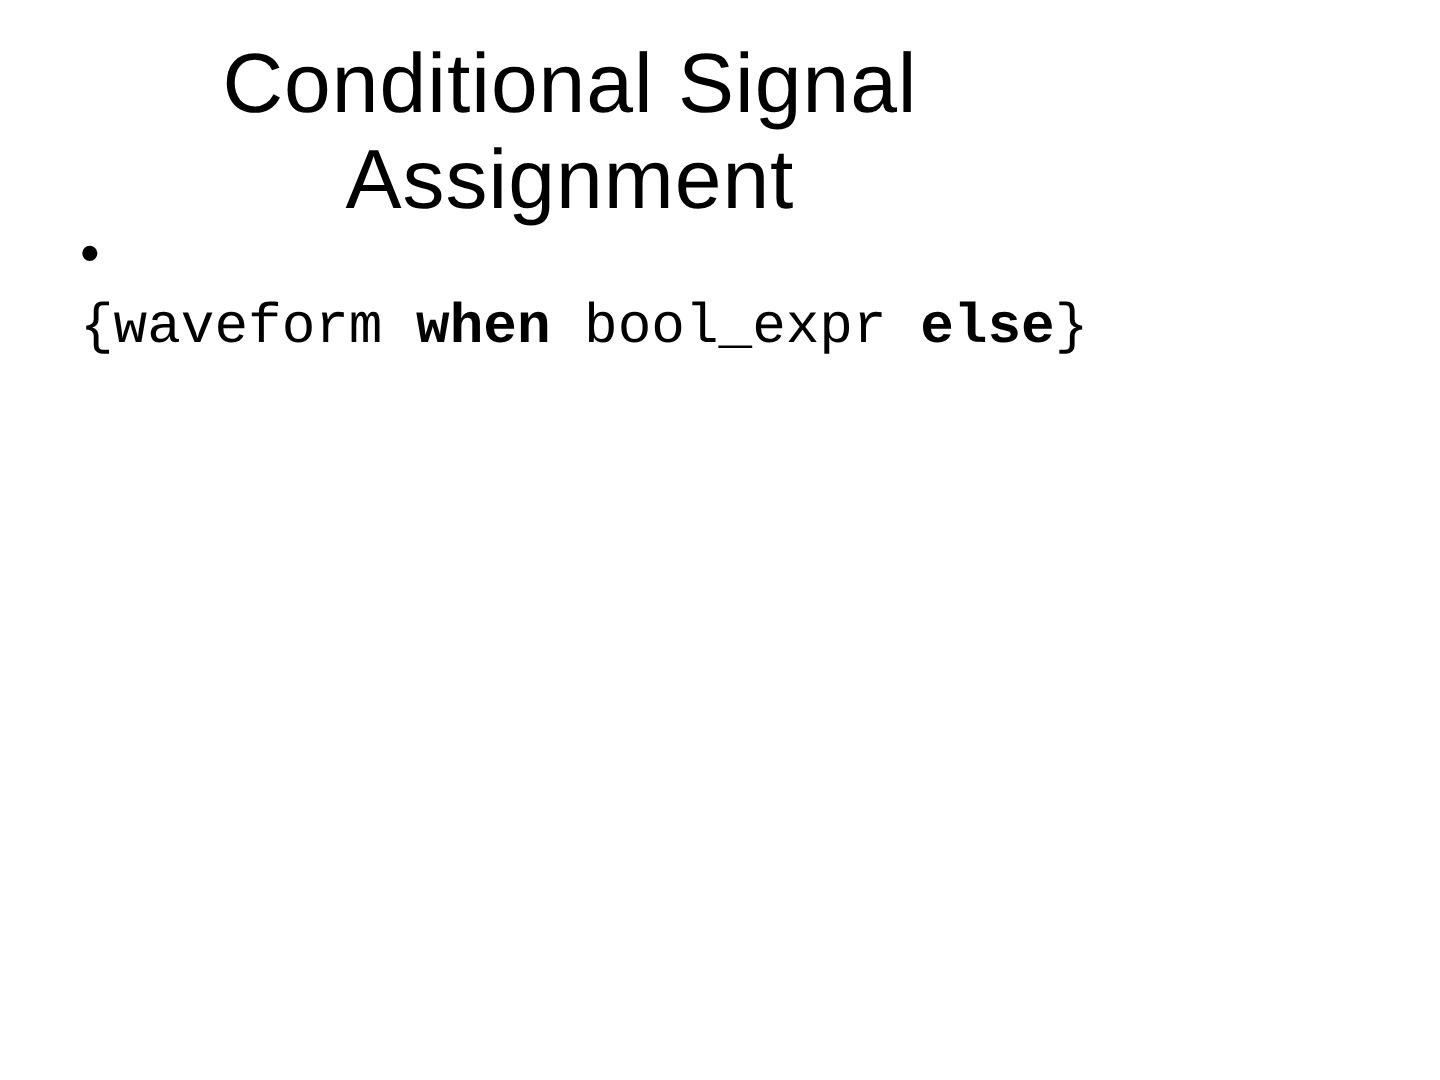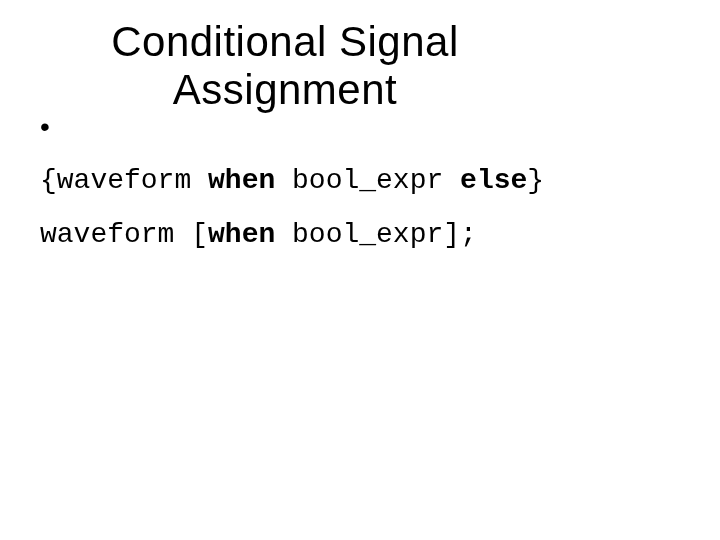--- a/index.html
+++ b/index.html
@@ -43,40 +43,36 @@
   }
   .bullet {
     width: 34px;
     flex: 0 0 34px;
     font-family: Arial, Helvetica, sans-serif;
     font-size: 28px;
     line-height: 1.35;
   }
   .cont {
     margin-left: 0px;
-    margin-top: 16px;
   }
   .bold { font-weight: bold; }
 </style>
 </head>
 <body>
 
 <div class="slide">
 
   <div class="title">Conditional Signal Assignment</div>
 
   <div class="body">
 
     <div class="bullet-row">
       <span class="bullet">•</span>
     </div>
 
     <div class="cont">
       <span>{waveform </span><span class="bold">when</span><span> bool_expr </span><span class="bold">else</span><span>}</span>
     </div>
 
-    <div class="cont">
-      <span>waveform [</span><span class="bold">when</span><span> bool_expr];</span>
-    </div>
 
   </div>
 
 </div>
 
 </body></html>

